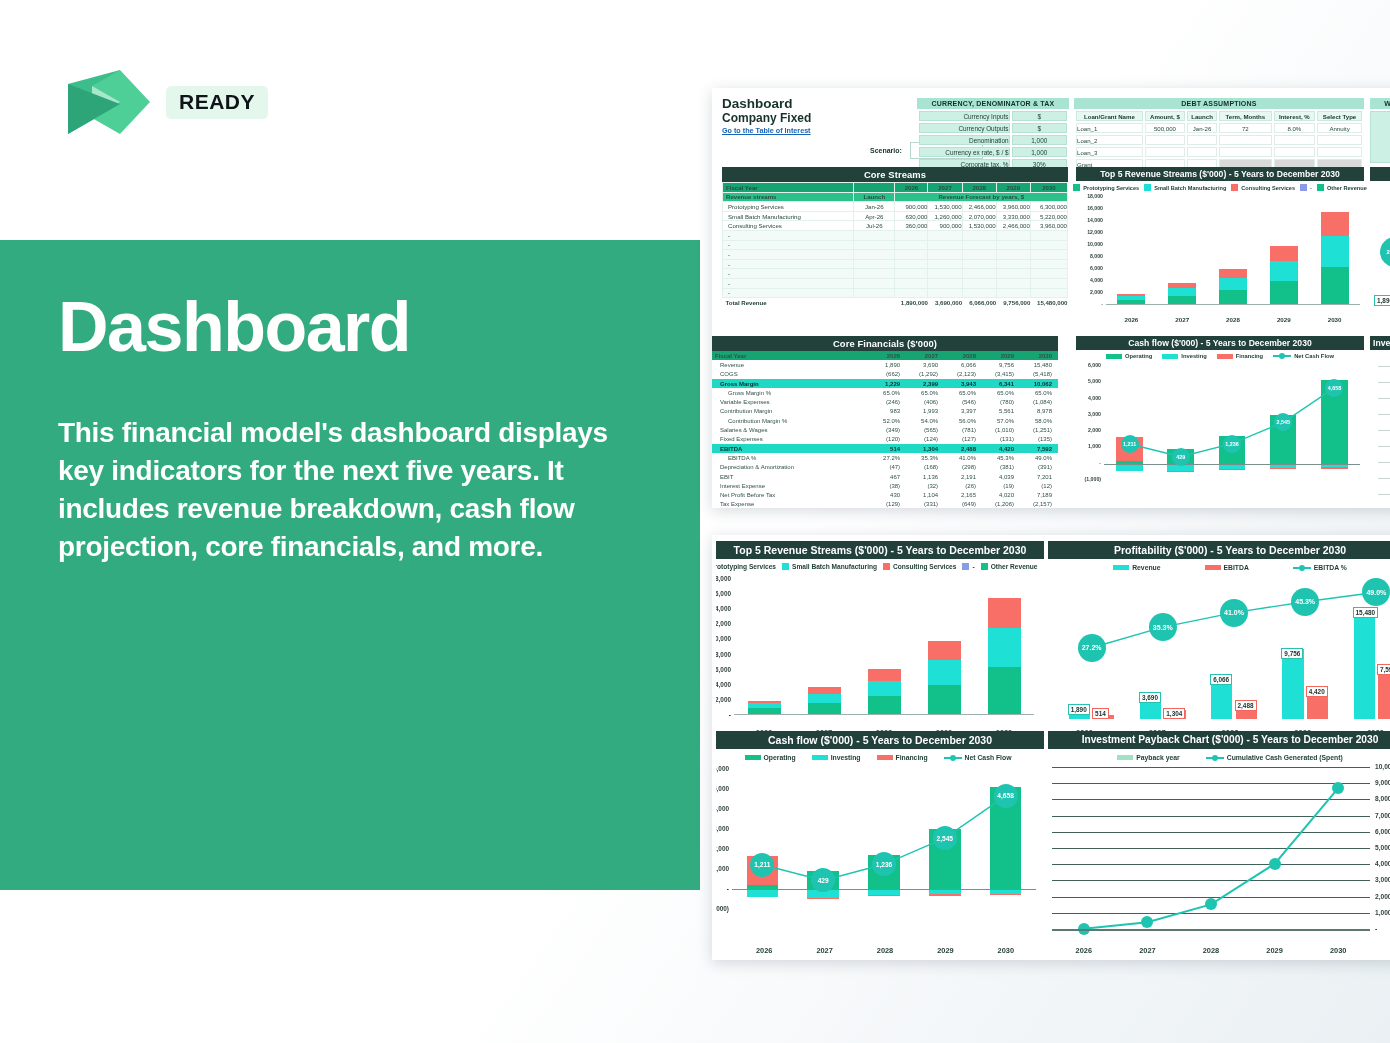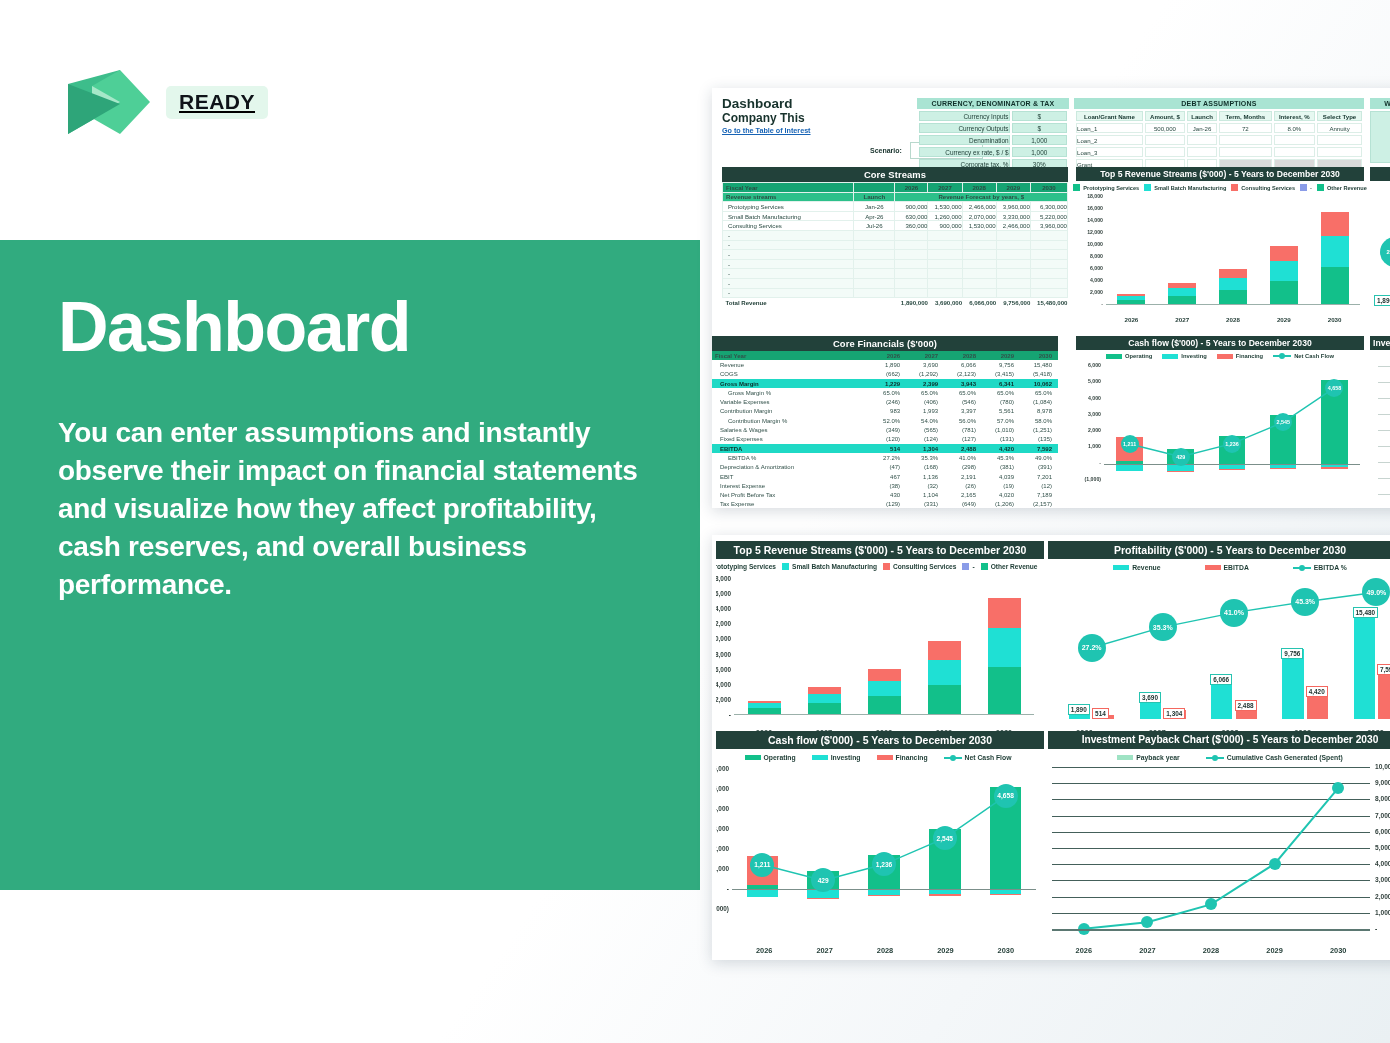--- a/index.html
+++ b/index.html
@@ -4,21 +4,21 @@
 <style>
   * { margin:0; padding:0; box-sizing:border-box; }
   html,body { width:1390px; height:1043px; overflow:hidden; }
   body {
     font-family:"Liberation Sans", sans-serif;
     background: linear-gradient(125deg,#ffffff 0%,#ffffff 55%,#f4f7f9 78%,#eaf0f3 100%);
     position:relative;
   }
 
   
-  .logo-wrap { position:absolute; left:58px; top:56px; display:flex; align-items:center; gap:16px;text-decoration:underline; }
+  .logo-wrap { position:absolute; left:58px; top:56px; display:flex; align-items:center; gap:16px; }
   .logo-mark { width:92px; height:92px; position:relative; }
   .logo-mark svg { width:92px; height:92px; display:block; }
   .logo-text { display:flex; flex-direction:column; align-items:flex-start; gap:2px; }
   .ready-badge {
     background:#e3f7ec; color:#0f1419; font-size:21px; font-weight:700;
     letter-spacing:.5px; padding:4px 13px 5px 13px; border-radius:5px;
     font-family:"Liberation Sans", sans-serif;
   }
   .bp-text { font-size:37px; font-weight:700; color:#0b0d0e; letter-spacing:-1px; line-height:1.05; }
 
@@ -130,28 +130,28 @@
       <path d="M10 28 L10 78 L62 48 Z" fill="#2ea579"></path>
     </svg>
   </div>
   <div class="logo-text">
     <span class="ready-badge">READY</span>
   </div>
 </div>
 
 <section class="green-panel">
   <h1 class="panel-title">Dashboard</h1>
-  <p class="panel-para">You can enter assumptions and instantly observe their impact on financial statements and visualize how they affect profitability, cash reserves, and overall business performance.</p>
+  <p class="panel-para">This financial model's dashboard displays key indicators for the next five years. It includes revenue breakdown, cash flow projection, core financials, and more.</p>
 </section>
 
 <div class="sheet" id="sheet-top">
 
   <div style="position:absolute;left:10px;top:8px;">
     <div class="dash-title">Dashboard</div>
-    <div class="dash-sub">Company This</div>
+    <div class="dash-sub">Company Fixed</div>
     <div class="toc-link">Go to the Table of Interest</div>
   </div>
 
   <div style="position:absolute;left:158px;top:54px;display:flex;align-items:center;gap:8px;">
     <span class="scen-label">Scenario:</span>
     <span class="scen-box">Medium</span>
   </div>
 
   <div style="position:absolute;left:205px;top:10px;width:152px;">
     <div class="hdr-band">CURRENCY, DENOMINATOR &amp; TAX</div>

